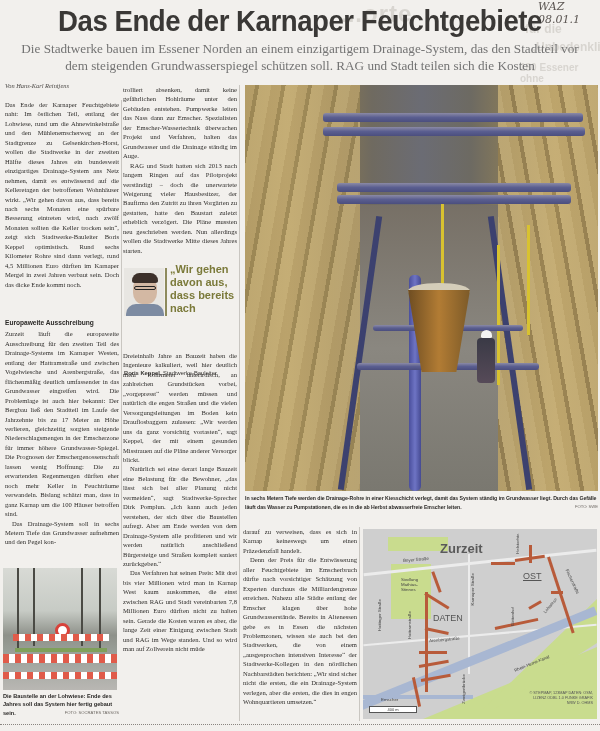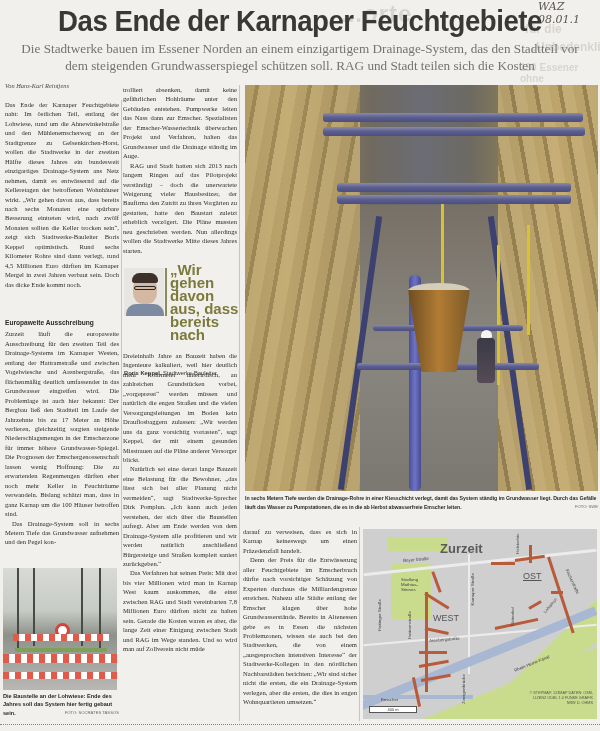--- a/index.html
+++ b/index.html
@@ -63,21 +63,21 @@
   .ps-green { position: absolute; top: 80px; height: 4px; background: #7fa05a; }
   .caption-street { position: absolute; left: 3px; top: 692px; width: 116px; font-family: "Liberation Sans", sans-serif; font-weight: bold; font-size: 5.6px; line-height: 8.4px; color: #2a2826; }
 
   
   .portrait { position: absolute; left: 124px; top: 268px; width: 40px; height: 48px; overflow: hidden; background: #e8e6e2; }
   .portrait .head { position: absolute; left: 9px; top: 8px; width: 24px; height: 28px; border-radius: 45% 45% 40% 40%; background: #d3b8a3; }
   .portrait .hair { position: absolute; left: 8px; top: 5px; width: 26px; height: 10px; border-radius: 12px 12px 4px 4px; background: #3c302a; }
   .portrait .glasses { position: absolute; left: 10px; top: 18px; width: 22px; height: 4px; border: 1px solid #222; border-radius: 2px; }
   .portrait .body { position: absolute; left: 2px; top: 36px; width: 38px; height: 14px; border-radius: 10px 10px 0 0; background: #7d8ba2; }
   .quote-bar { position: absolute; left: 165px; top: 268px; width: 2px; height: 48px; background: #8d8a5c; }
-  .quote-text-a { position: absolute; left: 170px; top: 263px; width: 72px; font-family: "Liberation Sans", sans-serif; font-weight: bold; font-size: 15px; line-height: 13.1px; color: #7b7a3a; }
+  .quote-text-a { position: absolute; left: 170px; top: 263px; width: 72px; font-family: "Liberation Sans", sans-serif; font-weight: bold; font-size: 11px; line-height: 13.1px; color: #7b7a3a; }
   .quote-text-b { position: absolute; left: 124px; top: 318px; width: 118px; font-family: "Liberation Sans", sans-serif; font-weight: bold; font-size: 11.2px; line-height: 13.1px; color: #7b7a3a; }
   .quote-attr { position: absolute; left: 124px; top: 370px; width: 118px; font-family: "Liberation Sans", sans-serif; font-size: 5.8px; color: #3a3836; }
   .quote-attr b { font-weight: bold; }
 
   
   .map { position: absolute; left: 363px; top: 529px; width: 234px; height: 190px; overflow: hidden; background: #cfcfcf; }
   .map .green { position: absolute; background: #c9dc8e; }
   .map .road { position: absolute; background: #ececec; }
   .map .canal { position: absolute; background: #a8b7d2; }
   .map .route { position: absolute; background: #b85b3a; }
@@ -206,21 +206,21 @@
     <div class="route" style="left:52px;top:148px;width:3px;height:30px;transform:rotate(-12deg);"></div>
     <div class="route" style="left:128px;top:33px;width:24px;height:3px;"></div>
     <div class="route" style="left:152px;top:30px;width:30px;height:3px;transform:rotate(-8deg);transform-origin:left;"></div>
     <div class="route" style="left:166px;top:16px;width:3px;height:18px;"></div>
     <div class="route" style="left:184px;top:28px;width:3px;height:80px;transform:rotate(-18deg);transform-origin:top;"></div>
     <div class="route" style="left:132px;top:98px;width:44px;height:3px;transform:rotate(-12deg);transform-origin:left;"></div>
     <div class="route" style="left:166px;top:78px;width:14px;height:3px;transform:rotate(-30deg);transform-origin:left;"></div>
     <div class="route" style="left:188px;top:62px;width:12px;height:3px;"></div>
 
     <div class="lbl title" style="left:77px;top:12px;">Zurzeit</div>
-    <div class="lbl district" style="left:70px;top:84px;">WEST</div>
+    <div class="lbl district" style="left:70px;top:84px;">DATEN</div>
     <div class="lbl district" style="left:160px;top:42px;text-decoration:underline;">OST</div>
     <div class="lbl street" style="left:38px;top:48px;width:26px;white-space:normal;line-height:5px;">Siedlung Mathias-Stinnes</div>
     <div class="lbl street" style="left:40px;top:28px;transform:rotate(-5deg);">Boyer Straße</div>
     <div class="lbl vstreet" style="left:107px;top:44px;">Karnaper Straße</div>
     <div class="lbl street" style="left:66px;top:108px;transform:rotate(-5deg);">Arenbergstraße</div>
     <div class="lbl vstreet" style="left:44px;top:82px;">Hattramstraße</div>
     <div class="lbl vstreet" style="left:14px;top:70px;">Hattinger Straße</div>
     <div class="lbl vstreet" style="left:152px;top:4px;">Helstorfstr.</div>
     <div class="lbl street" style="left:178px;top:74px;transform:rotate(-50deg);">Lohwiese</div>
     <div class="lbl vstreet" style="left:147px;top:78px;">Göttenhof</div>

